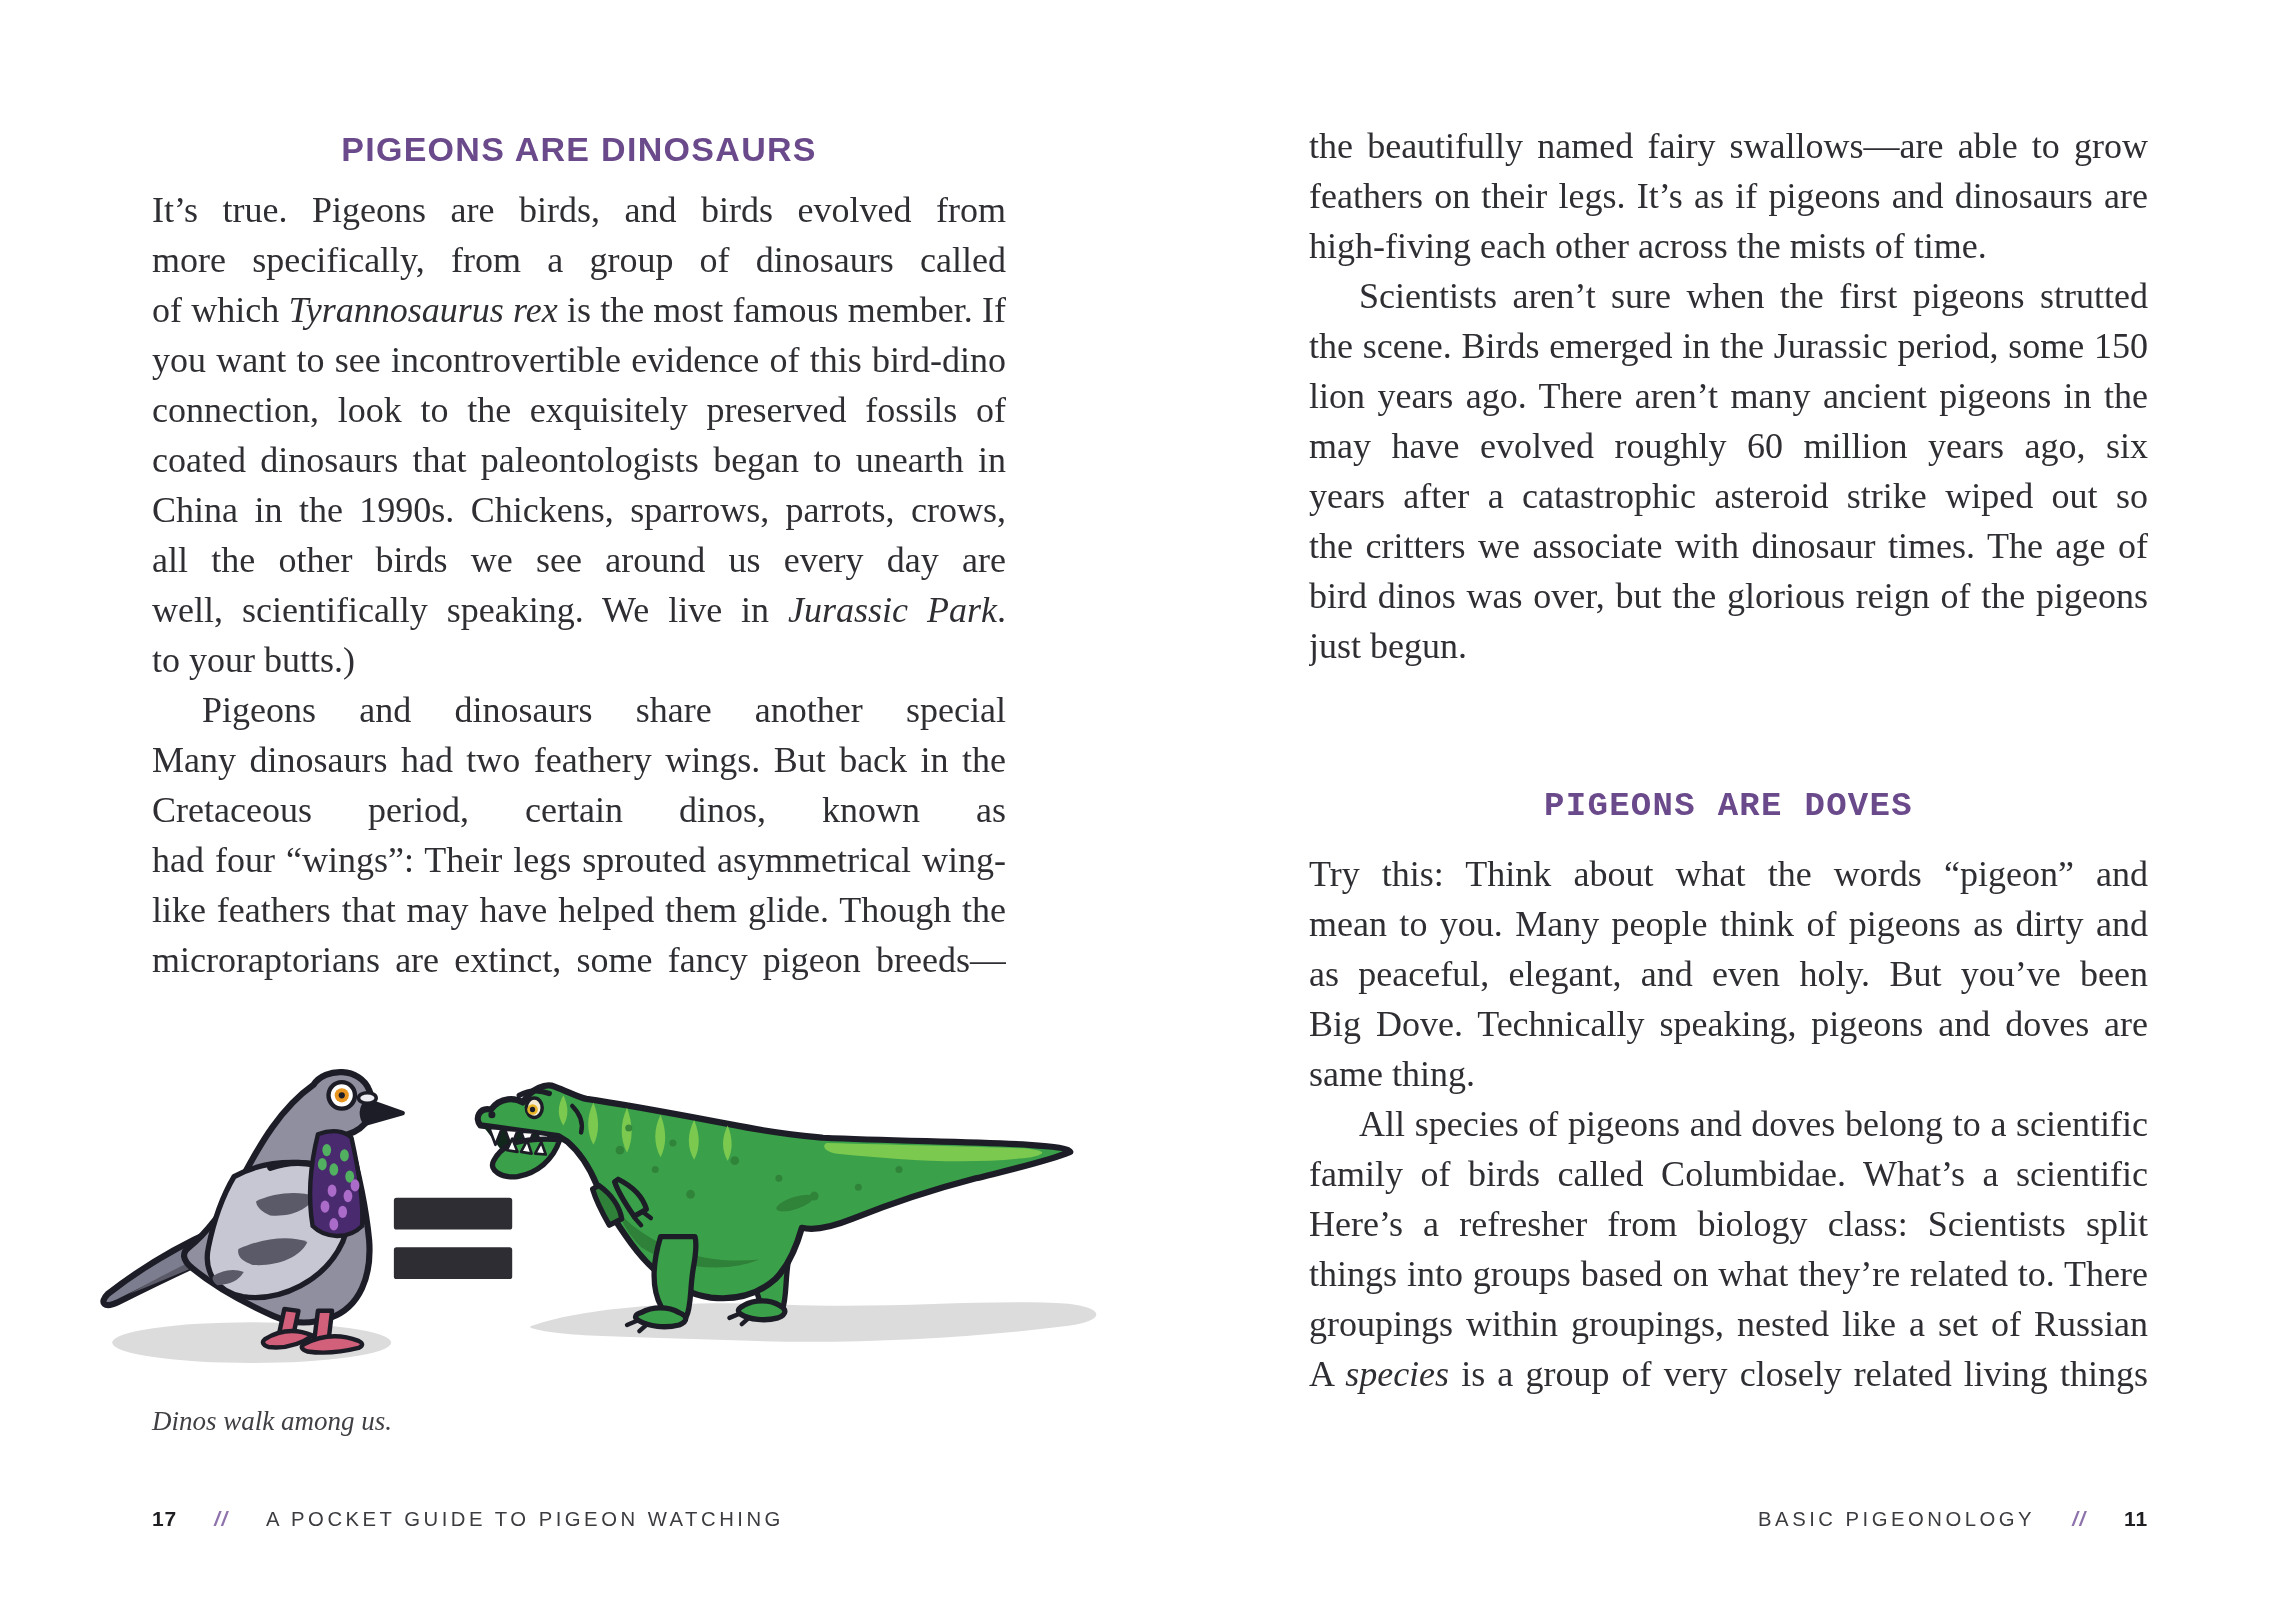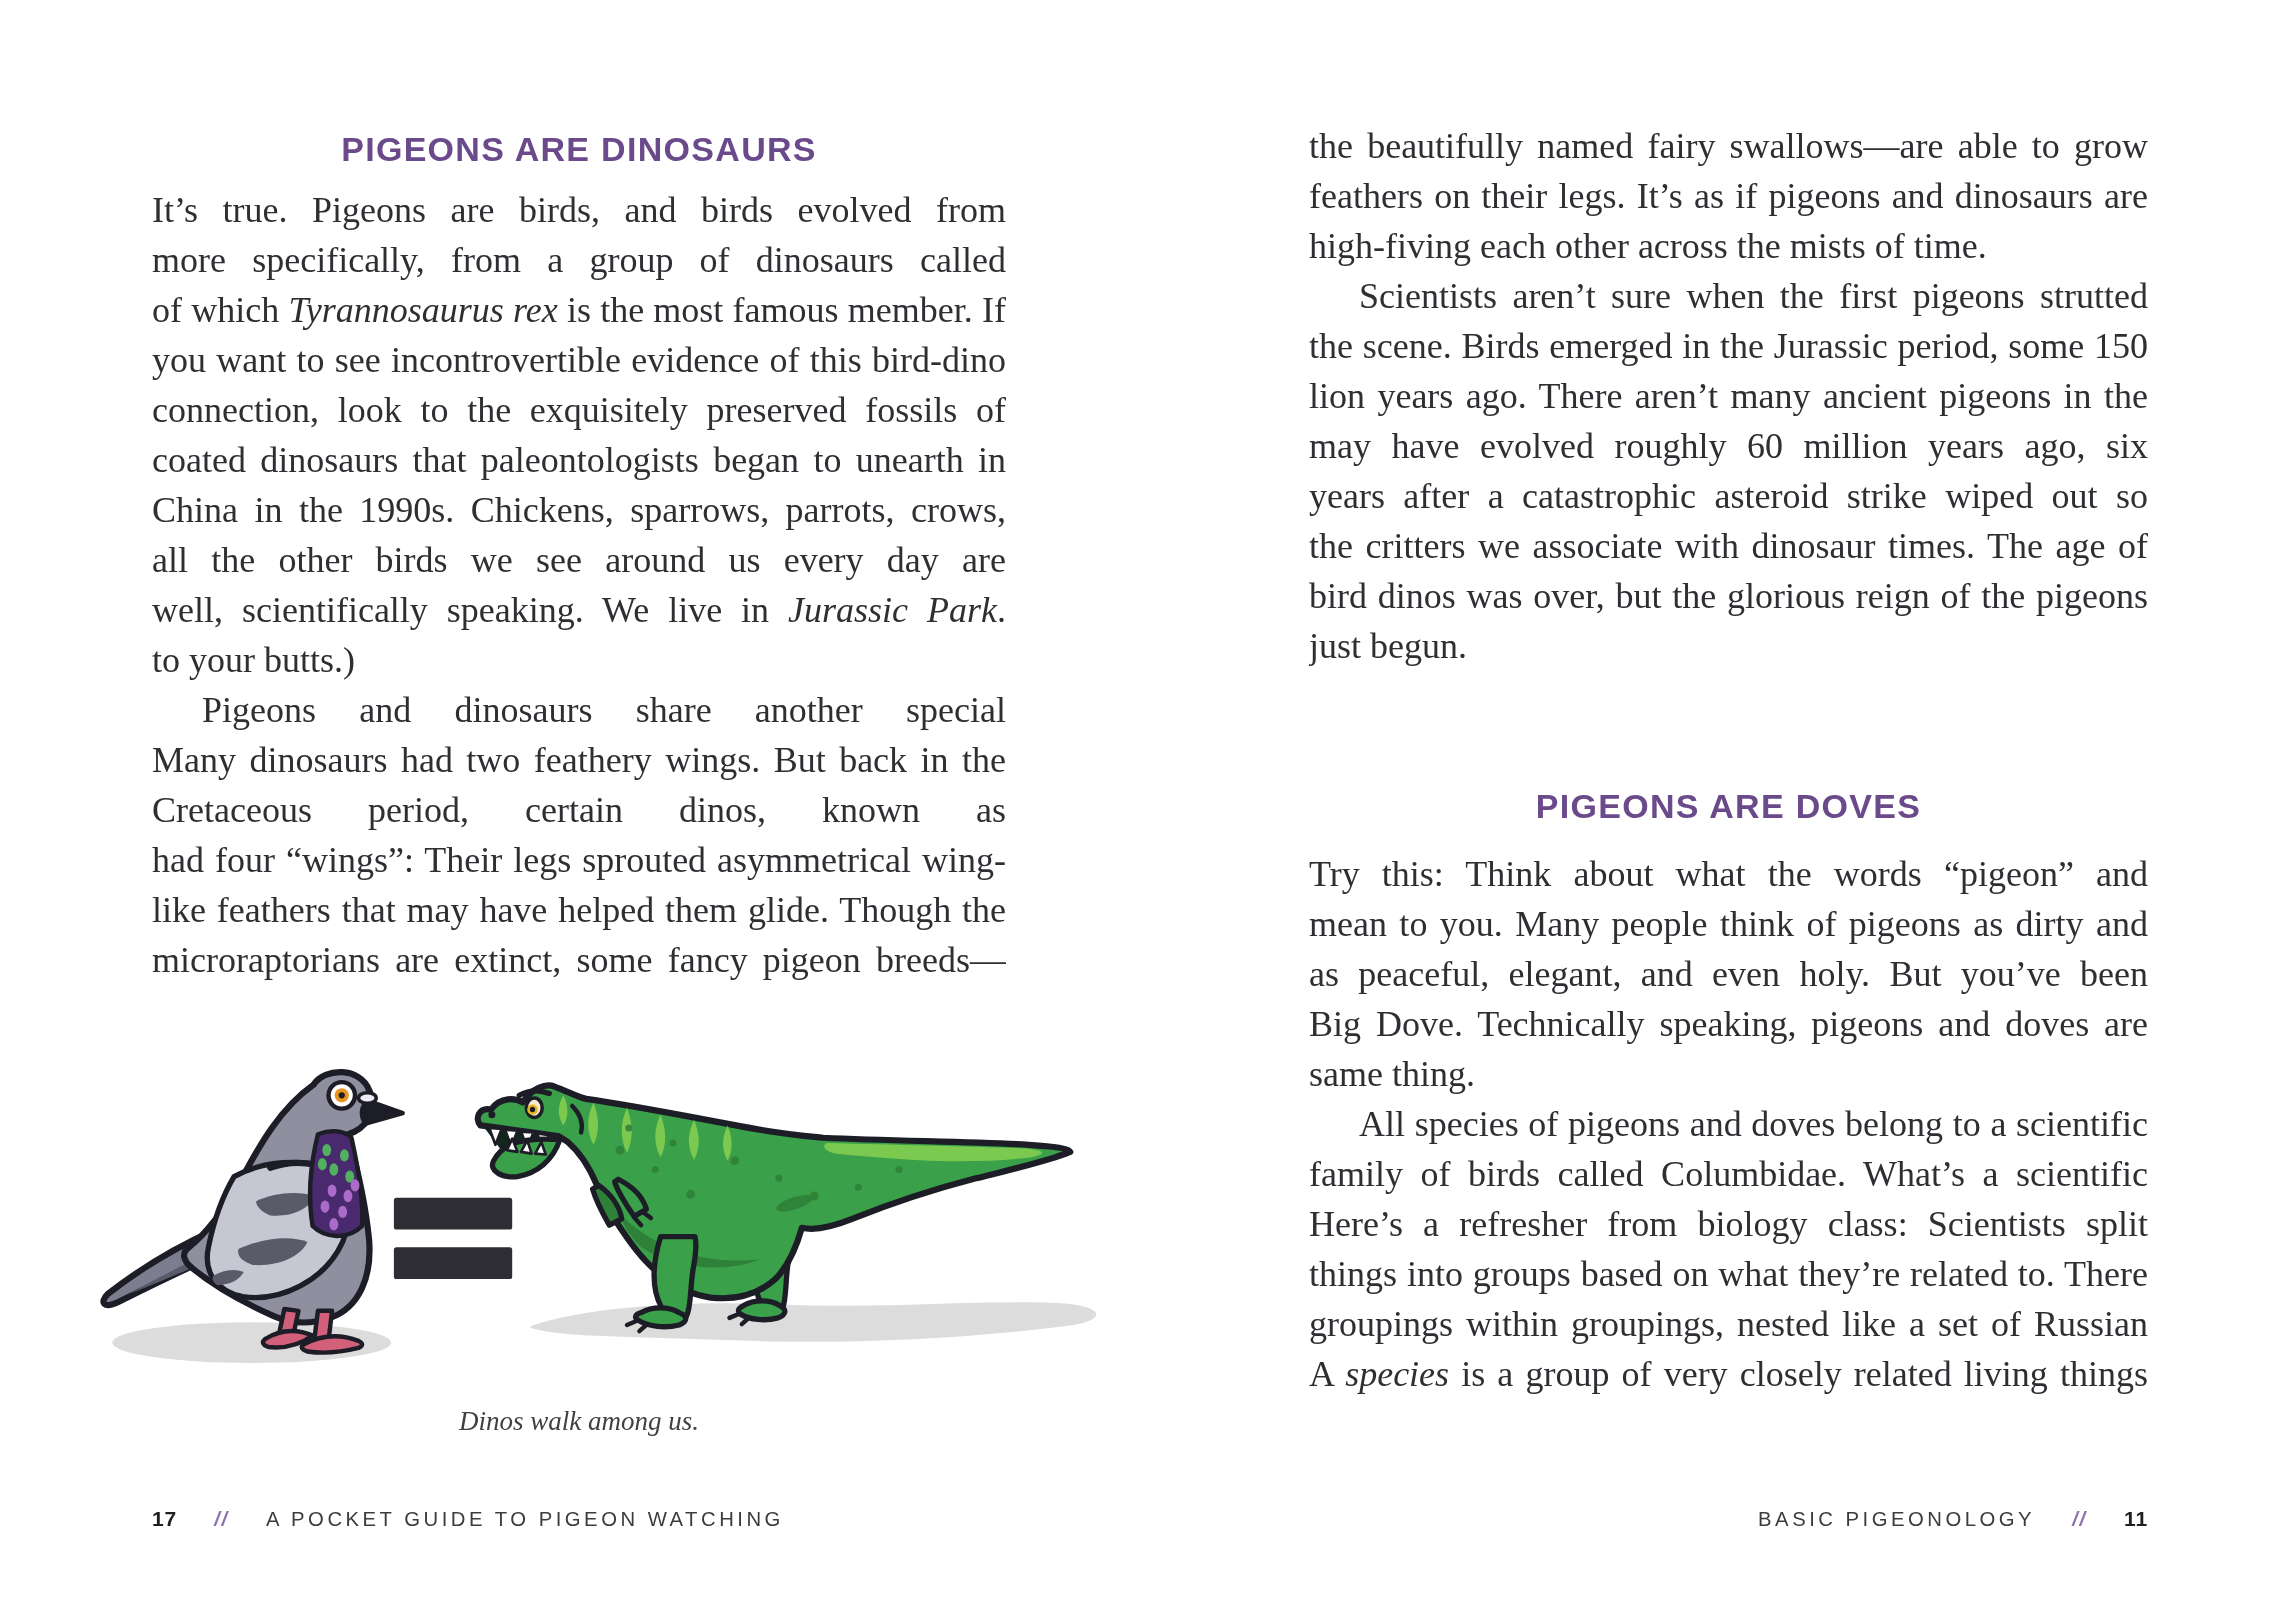--- a/index.html
+++ b/index.html
@@ -14,36 +14,36 @@
 
   .heading{
     position:absolute;
     font-family:"Liberation Sans",sans-serif;
     font-weight:bold;
     color:var(--c-heading);
     font-size:34px;line-height:39px;letter-spacing:1.3px;
     text-align:center;white-space:nowrap;
   }
   #h-left{left:152px;top:130px;width:854px;}
-  #h-right{left:161px;top:787px;width:839px;}
+  #h-right{left:161px;top:787px;width:839px;font-family:Liberation Mono, monospace;}
 
   .bodycol{position:absolute;color:var(--c-body);font-size:36px;}
   #left-body{left:152px;top:185px;width:854px;}
   #right-body-a{left:161px;top:121px;width:839px;}
   #right-body-b{left:161px;top:849px;width:839px;}
 
   .line{text-align:justify;height:50px;line-height:50px;overflow:hidden;}
   .line.ind{text-indent:50px;}
   .line.noj{text-align:left;}
   .jfill{display:inline-block;width:100%;height:0;vertical-align:top;}
   .it{font-style:italic;}
 
   .caption{
     position:absolute;left:152px;top:1404px;width:854px;
-    text-align:center;font-style:italic;font-size:27px;line-height:35px;
+    font-style:italic;font-size:27px;line-height:35px;
     color:var(--c-caption);
   }
 
   .footer{
     position:absolute;top:1506px;display:flex;align-items:baseline;
     font-family:"Liberation Sans",sans-serif;
     font-size:20.3px;line-height:26.5px;letter-spacing:3.5px;
     color:var(--c-footer);column-gap:37px;white-space:nowrap;
   }
   #footer-left{left:152px;}

